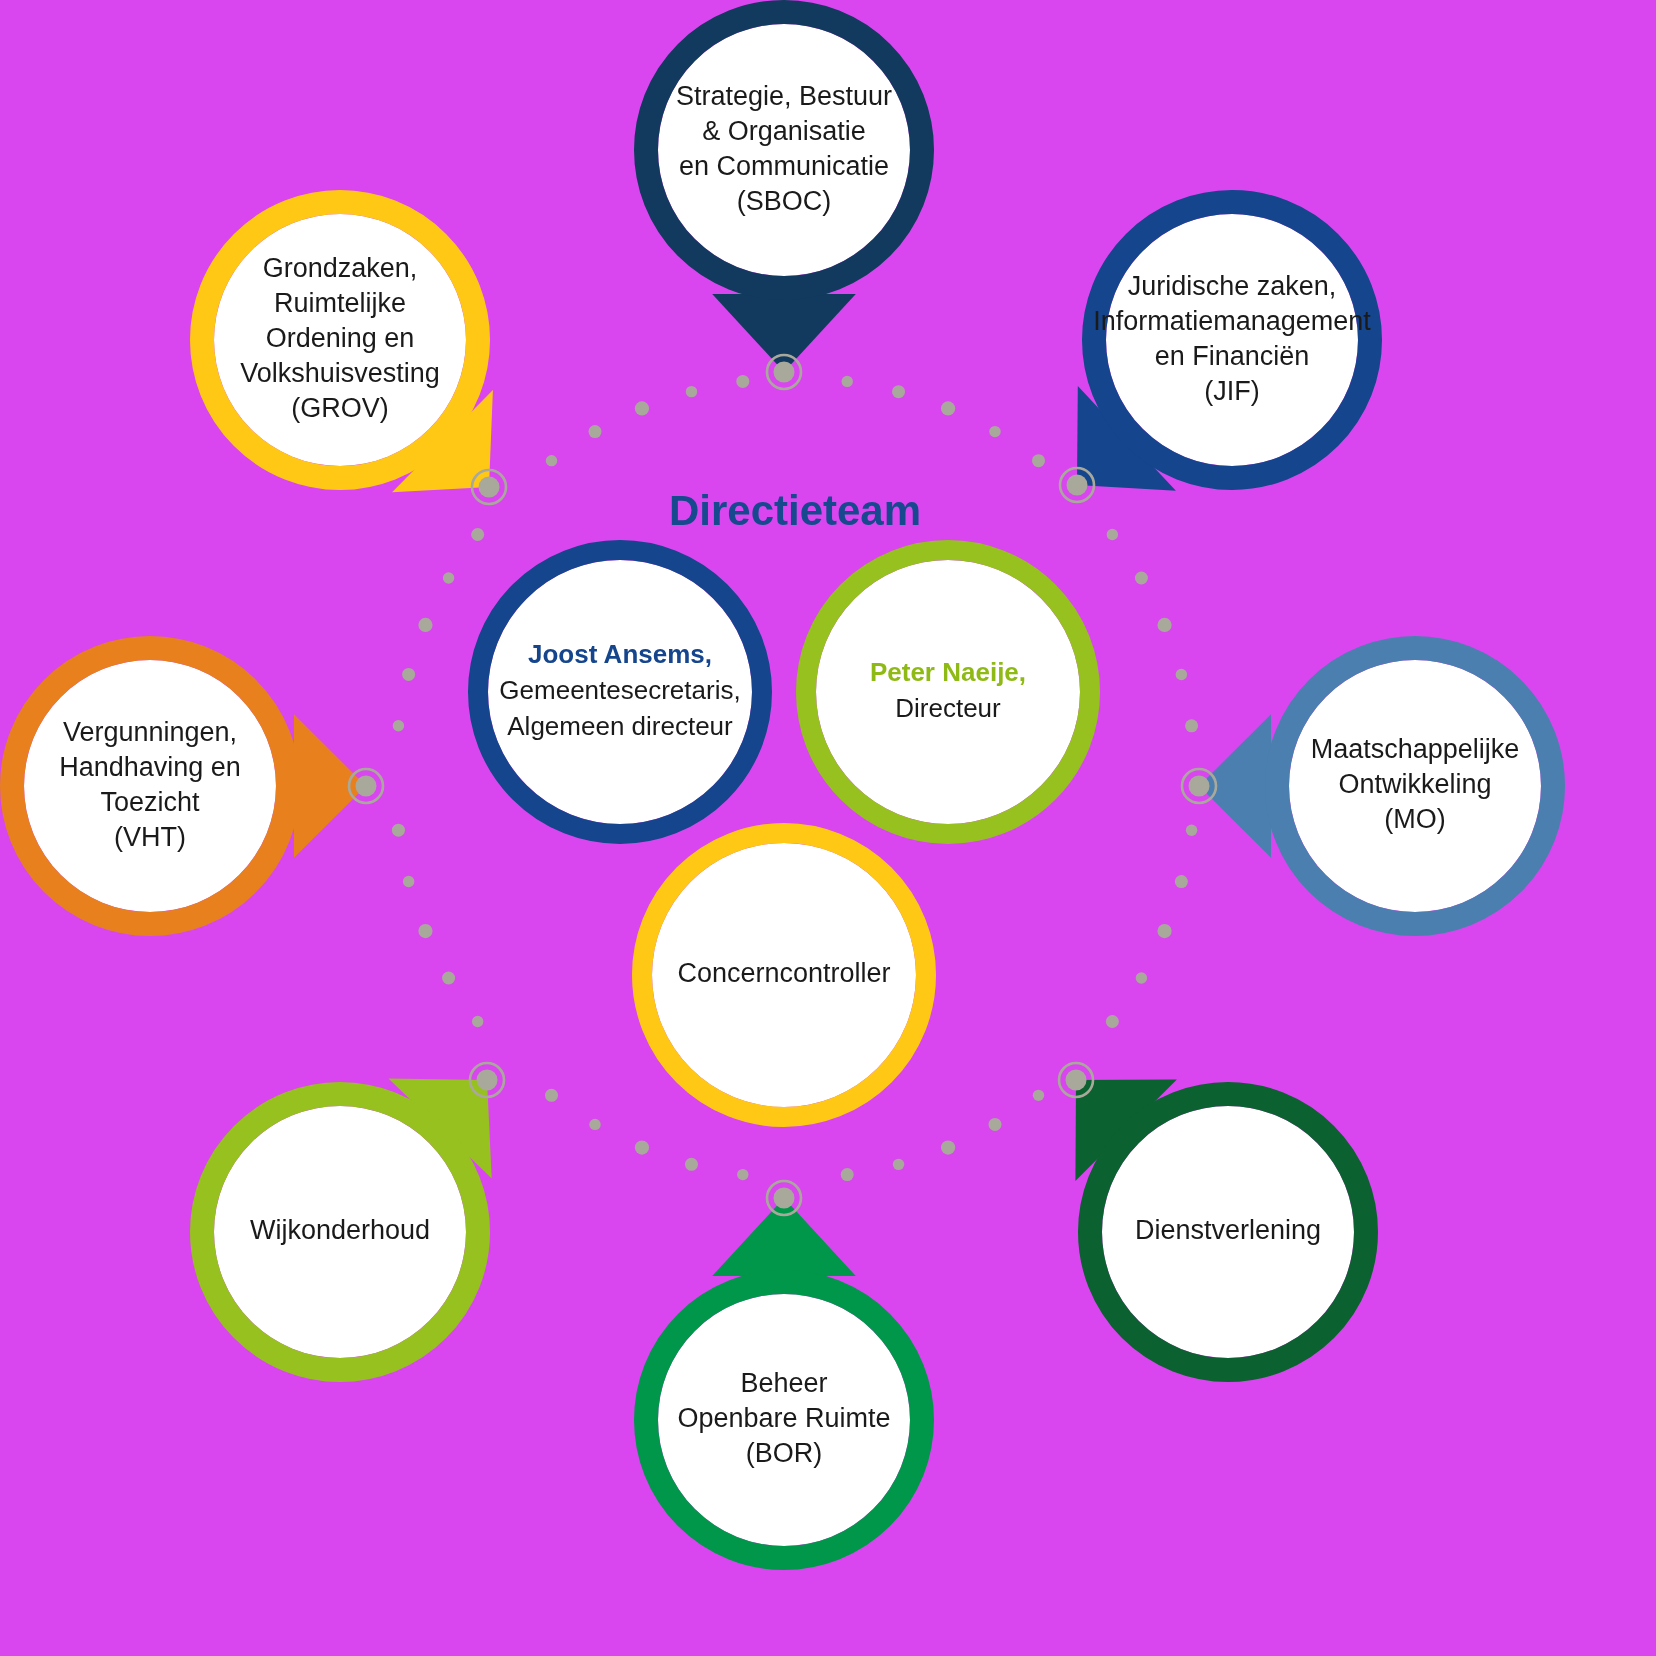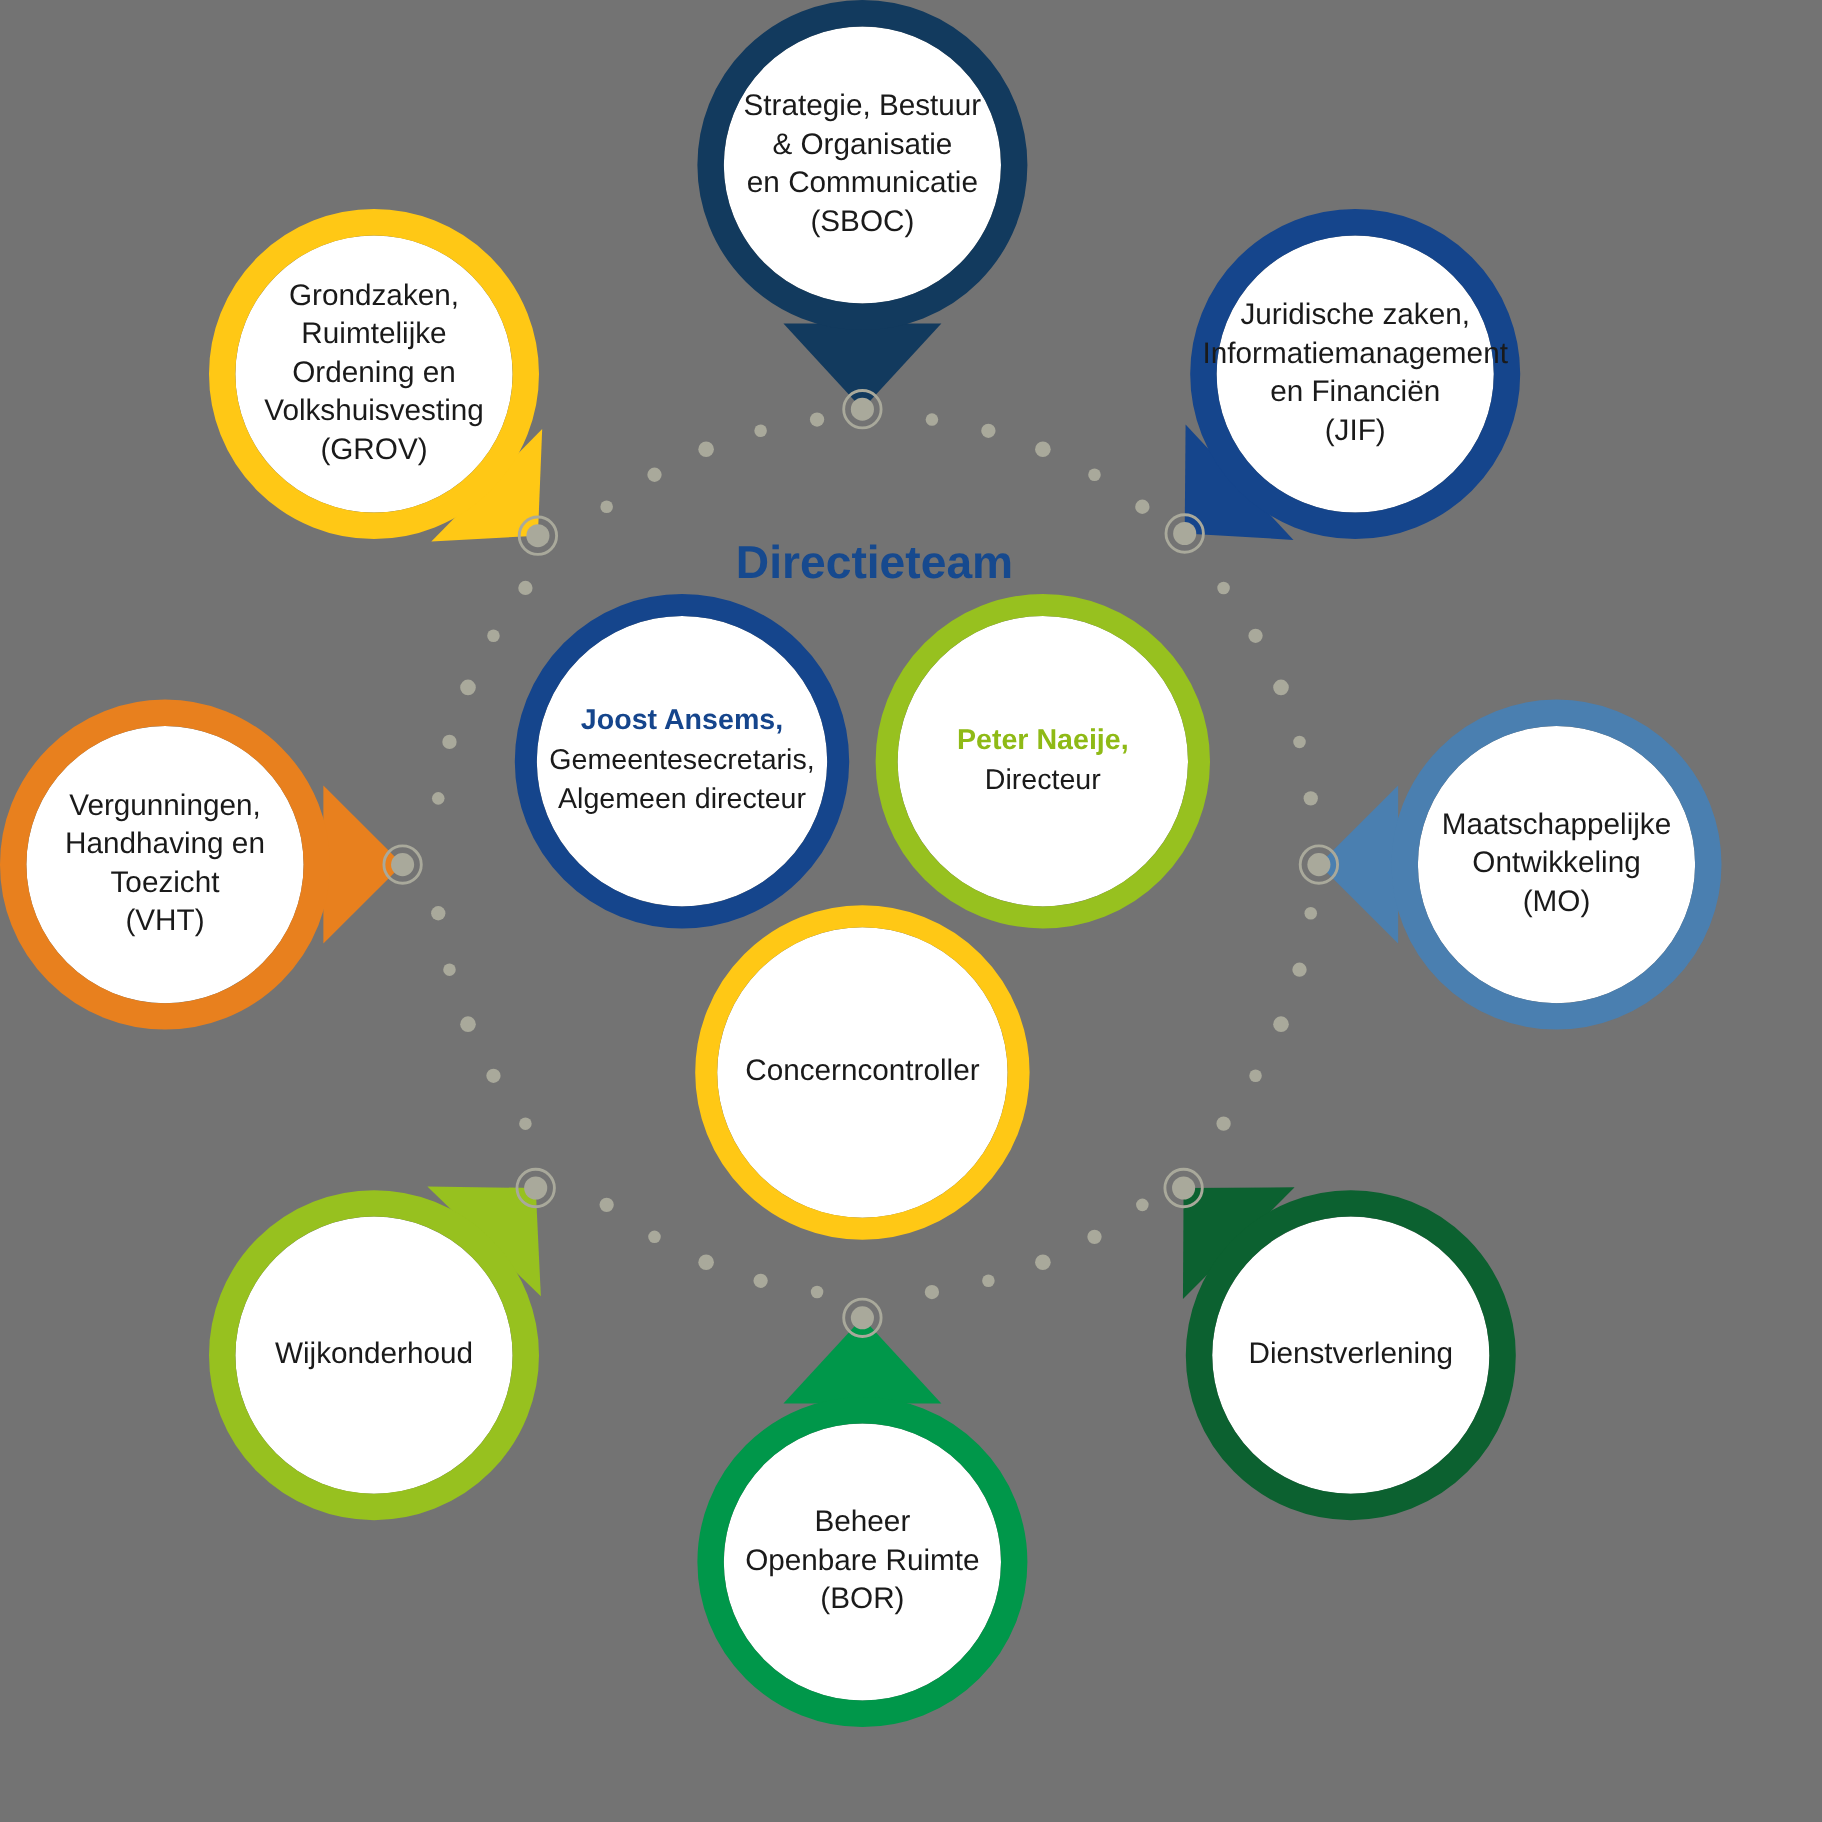--- a/index.html
+++ b/index.html
@@ -10,21 +10,21 @@
   body {
     width: 1656px;
     height: 1656px;
     font-family: "Liberation Sans", sans-serif;
     overflow: hidden;
   }
   #diagram-root {
     position: relative;
     width: 1656px;
     height: 1656px;
-    background: #737373;
+    background: #d946ef;
   }
   svg#org-chart {
     display: block;
     width: 1656px;
     height: 1656px;
   }
   .bubble-text {
     font-family: "Liberation Sans", sans-serif;
     font-size: 27px;
     fill: #1a1a1a;

